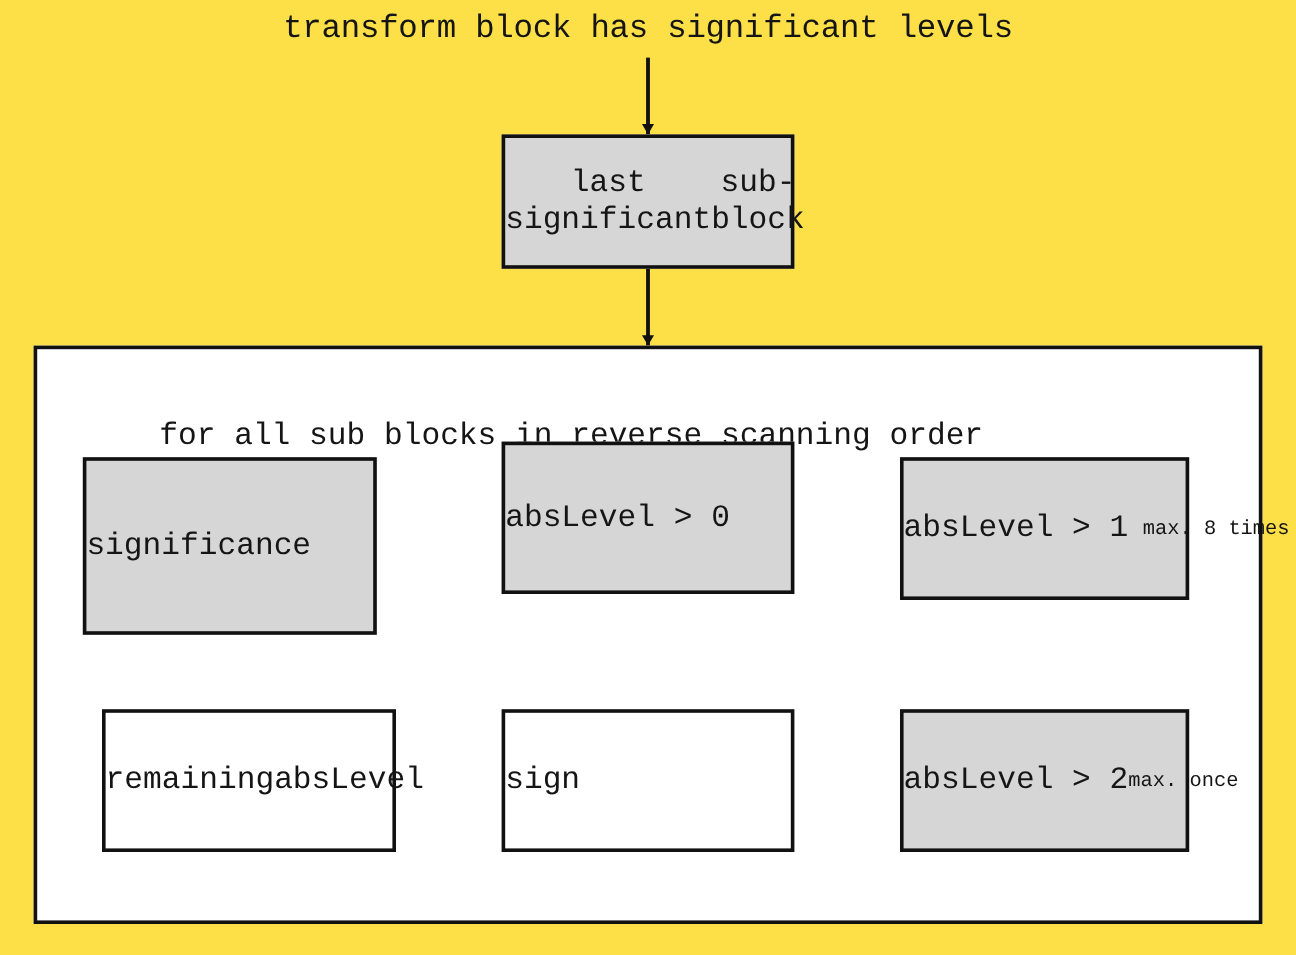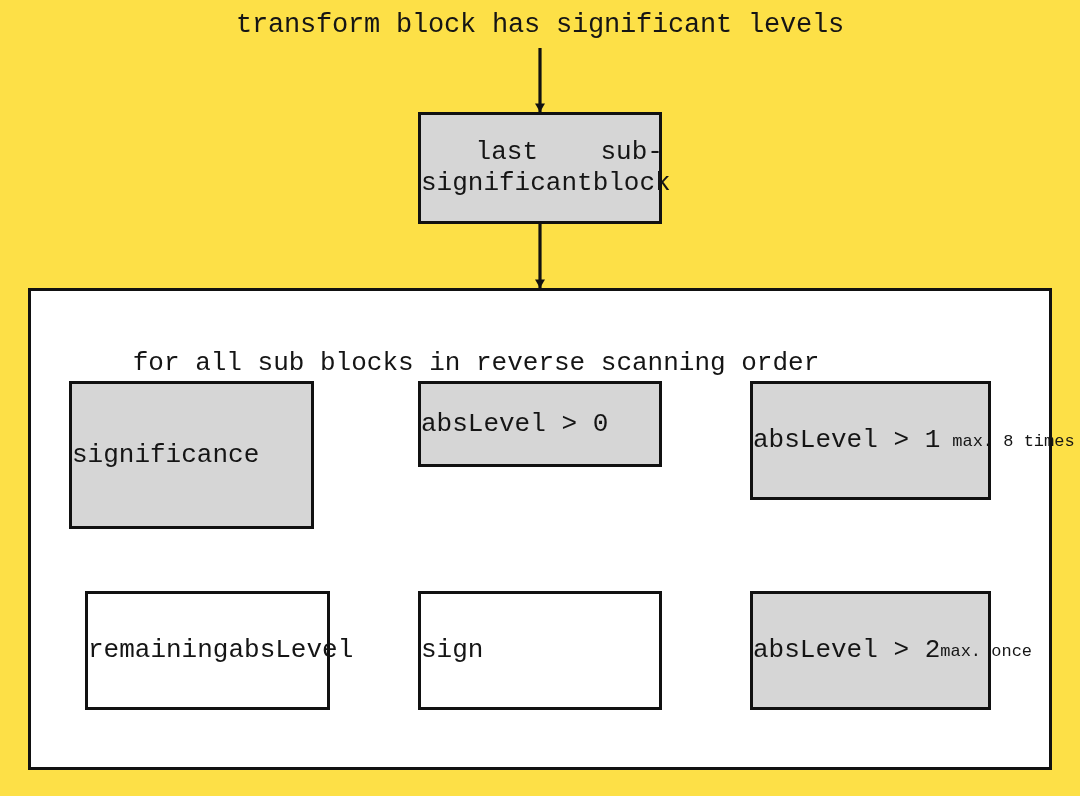--- a/index.html
+++ b/index.html
@@ -113,21 +113,21 @@
   </div>
 
   <div class="group-box" style="left:28px; top:288px; width:1024px; height:482px;"></div>
 
   <div class="group-label" style="left:28px; top:313px; width:896px;margin-top:35px;">for all sub blocks in reverse scanning order</div>
 
   <div class="node gray" style="left:69px; top:381px; width:245px; height:148px;">
     <div class="main">significance</div>
   </div>
 
-  <div class="node gray" style="left:418px; top:381px; width:244px; height:86px;">
+  <div class="node gray" style="left:418px; top:368px; width:244px; height:127px;">
     <div class="main">absLevel &gt; 0</div>
   </div>
 
   <div class="node gray" style="left:750px; top:381px; width:241px; height:119px;gap:12px;">
     <div class="main">absLevel &gt; 1</div>
     <div class="sub">max. 8 times</div>
   </div>
 
   <div class="node white" style="left:418px; top:591px; width:244px; height:119px;">
     <div class="main">sign</div>

